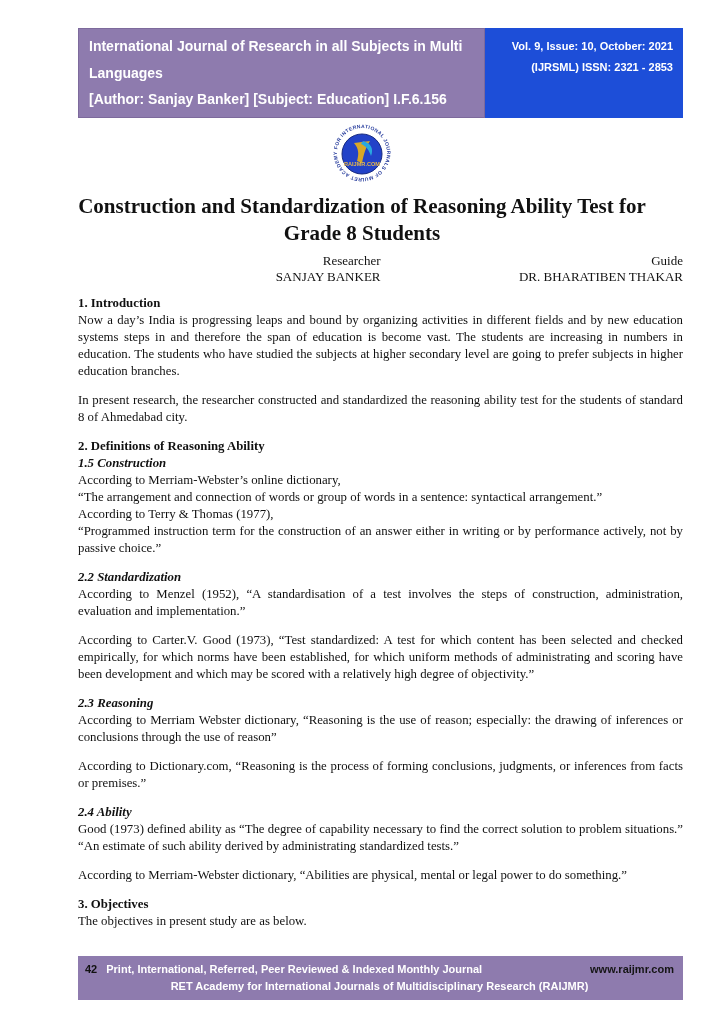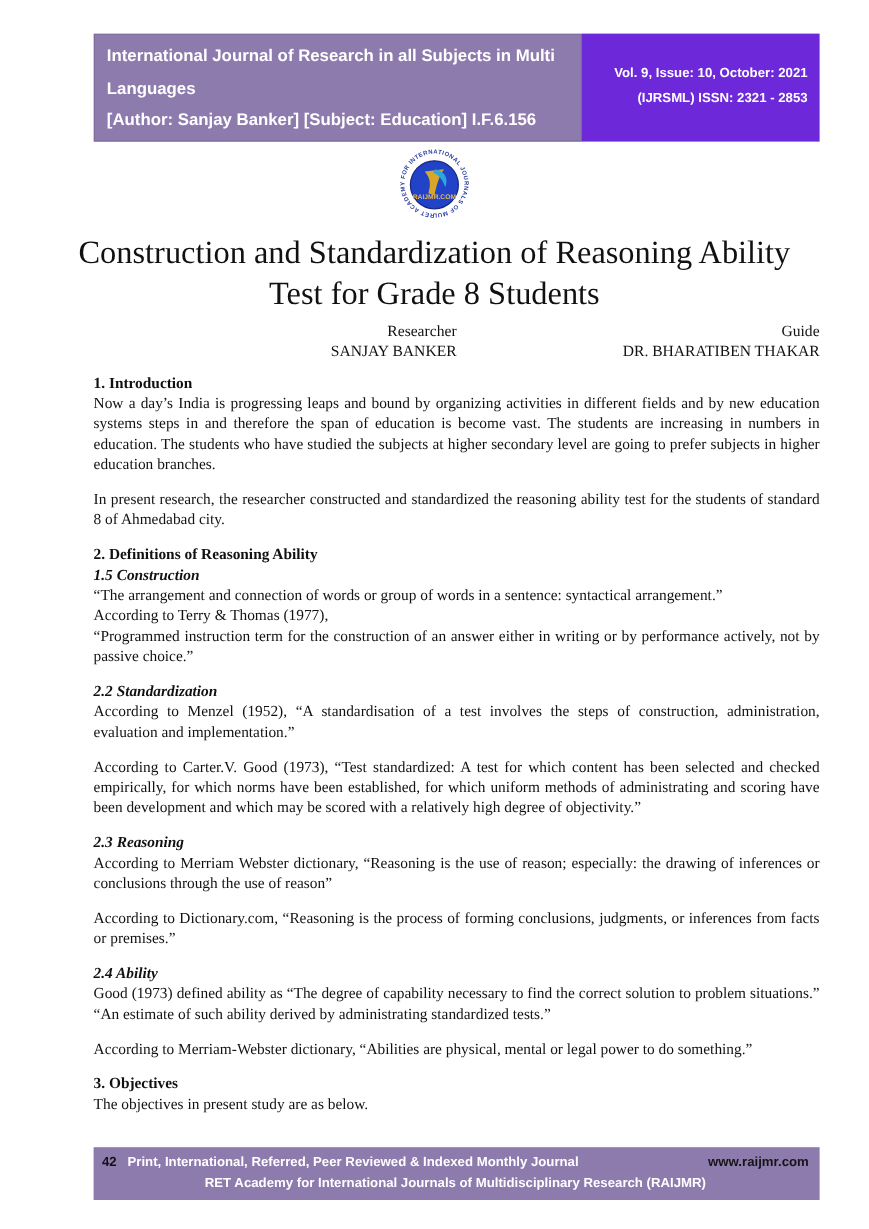--- a/index.html
+++ b/index.html
@@ -14,31 +14,31 @@
     margin:28px 41px 0 78px;
     display:flex; align-items:stretch;
   }
   .header-left {
     flex:1; background:#8e7bae; color:#ffffff;
     font-family:"Liberation Sans", sans-serif; font-weight:bold;
     font-size:14px; line-height:1.9; padding:5px 10px 5px 11px;
     box-shadow:0 0 0 1px #7d6a9c inset;
   }
   .header-right {
-    width:178px; background:#6d28d9; color:#ffffff;
+    width:178px; background:#1d4ed8; color:#ffffff;
     font-family:"Liberation Sans", sans-serif; font-weight:bold;
-    font-size:11px; line-height:1.9; padding:23px 10px;
+    font-size:11px; line-height:1.9; padding:8px 10px;
     text-align:right;
   }
   
   .logo-wrap { text-align:center; margin-top:3px; height:64px; }
   
   .paper-title {
     margin:8px 60px 0 60px; text-align:center;
-    font-size:27px; font-weight:normal; line-height:1.28;
+    font-size:21px; font-weight:bold; line-height:1.28;
   }
   .byline { display:flex; margin:6px 41px 0 78px; }
   .byline > div { flex:1; text-align:right; font-size:13px; line-height:1.3; }
   .byline .role {}
   .byline .person {}
   
   .body-col { margin:9px 41px 0 78px; font-size:12.8px; line-height:17px; }
   .body-col .p  { text-align:justify; }
   .body-col .h1 { font-weight:bold; }
   .body-col .h2 { font-weight:bold; font-style:italic; }
@@ -99,20 +99,21 @@
       <div class="person">DR. BHARATIBEN THAKAR</div>
     </div>
   </div>
 
   <div class="body-col">
     <div class="h1">1. Introduction</div>
     <div class="p">Now a day’s India is progressing leaps and bound by organizing activities in different fields and by new education systems steps in and therefore the span of education is become vast. The students are increasing in numbers in education. The students who have studied the subjects at higher secondary level are going to prefer subjects in higher education branches.</div>
     <div class="p sp">In present research, the researcher constructed and standardized the reasoning ability test for the students of standard 8 of Ahmedabad city.</div>
     <div class="h1 sp">2. Definitions of Reasoning Ability</div>
     <div class="h2">1.5 Construction</div>
+    <div class="p">According to Merriam-Webster’s online dictionary,</div>
     <div class="p">“The arrangement and connection of words or group of words in a sentence: syntactical arrangement.”</div>
     <div class="p">According to Terry &amp; Thomas (1977),</div>
     <div class="p">“Programmed instruction term for the construction of an answer either in writing or by performance actively, not by passive choice.”</div>
     <div class="h2 sp">2.2 Standardization</div>
     <div class="p">According to Menzel (1952), “A standardisation of a test involves the steps of construction, administration, evaluation and implementation.”</div>
     <div class="p sp">According to Carter.V. Good (1973), “Test standardized: A test for which content has been selected and checked empirically, for which norms have been established, for which uniform methods of administrating and scoring have been development and which may be scored with a relatively high degree of objectivity.”</div>
     <div class="h2 sp">2.3 Reasoning</div>
     <div class="p">According to Merriam Webster dictionary, “Reasoning is the use of reason; especially: the drawing of inferences or conclusions through the use of reason”</div>
     <div class="p sp">According to Dictionary.com, “Reasoning is the process of forming conclusions, judgments, or inferences from facts or premises.”</div>
     <div class="h2 sp">2.4 Ability</div>

